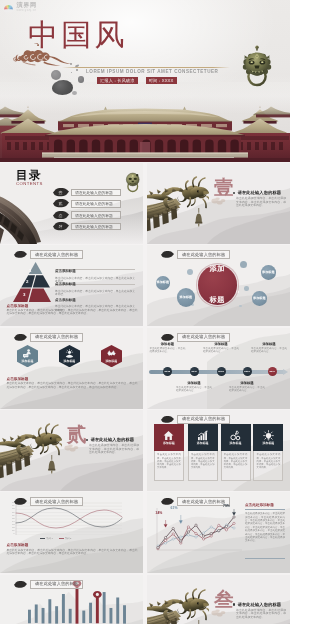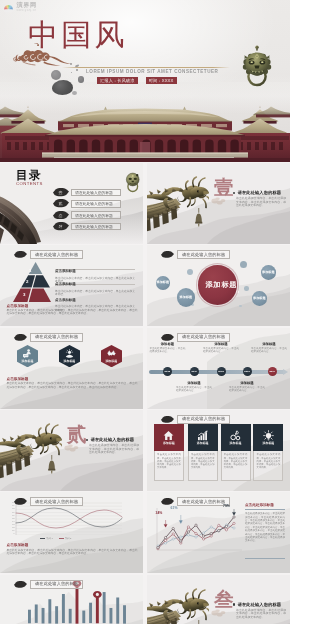--- a/index.html
+++ b/index.html
@@ -92,21 +92,21 @@
 #pyr .py-x{font-size:2.7px;line-height:3.5px;color:#828282;width:80px;display:block;margin-top:.4px;text-align:justify}
 #pyr .py-line{position:absolute;height:.5px;background:#c4c0bc;z-index:8}
 #pyr .py-ft{position:absolute;left:6.5px;top:59px;font-size:3.6px;line-height:4.4px;color:#8e3a40;
  font-weight:700;z-index:9;letter-spacing:.05px}
 #pyr .py-fx{position:absolute;left:6.5px;top:63.6px;width:131px;font-size:2.75px;line-height:3.6px;
  color:#7d7d7d;z-index:9;text-align:justify}
 
 
 #circ .cbig{position:absolute;left:50.5px;top:19.8px;width:39.6px;height:39.6px;border-radius:50%;
  background:radial-gradient(circle at 38% 30%,#9a414c 0%,#8b3542 55%,#6f2834 100%);z-index:8;
- display:flex;align-items:center;justify-content:flex-end;gap:.4px;
+ display:flex;flex-direction:column;align-items:center;justify-content:space-between;gap:.4px;
  box-shadow:0 0 0 1.1px rgba(255,255,255,.55),0 0 0 2px rgba(170,120,126,.45)}
 #circ .cbig span{color:#fbf7f6;font-size:7.2px;line-height:8.2px;font-weight:700;letter-spacing:.6px}
 #circ .cb{position:absolute;border-radius:50%;z-index:7;display:flex;align-items:center;justify-content:center;
  background:radial-gradient(circle at 36% 30%,#8fa5b5 0%,#7b93a4 60%,#6b8293 100%);
  color:#fff;font-size:3.1px;line-height:3.6px;text-align:center;font-weight:600;letter-spacing:.05px}
 #circ .cdot{position:absolute;border-radius:50%;z-index:6}
 
 
 #hex .hx{position:absolute;top:17.1px;width:21px;height:22.3px;z-index:8}
 #hex .hx-ico{position:absolute;width:9px;height:9px;z-index:9}

